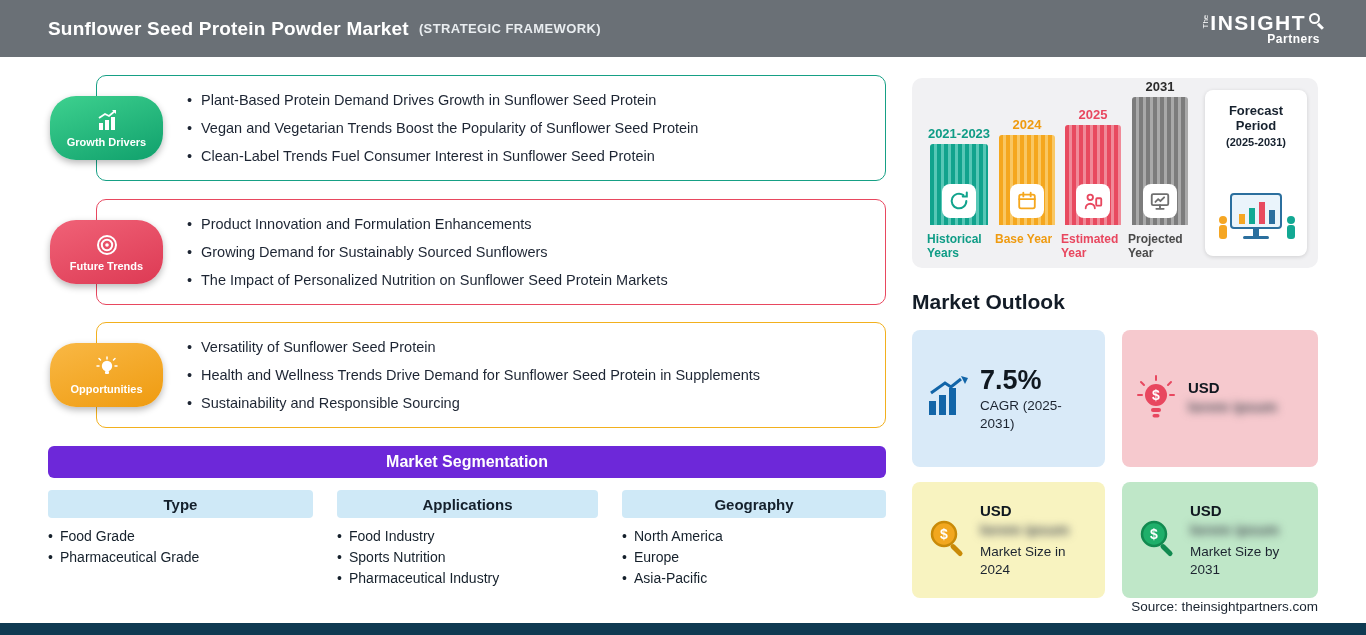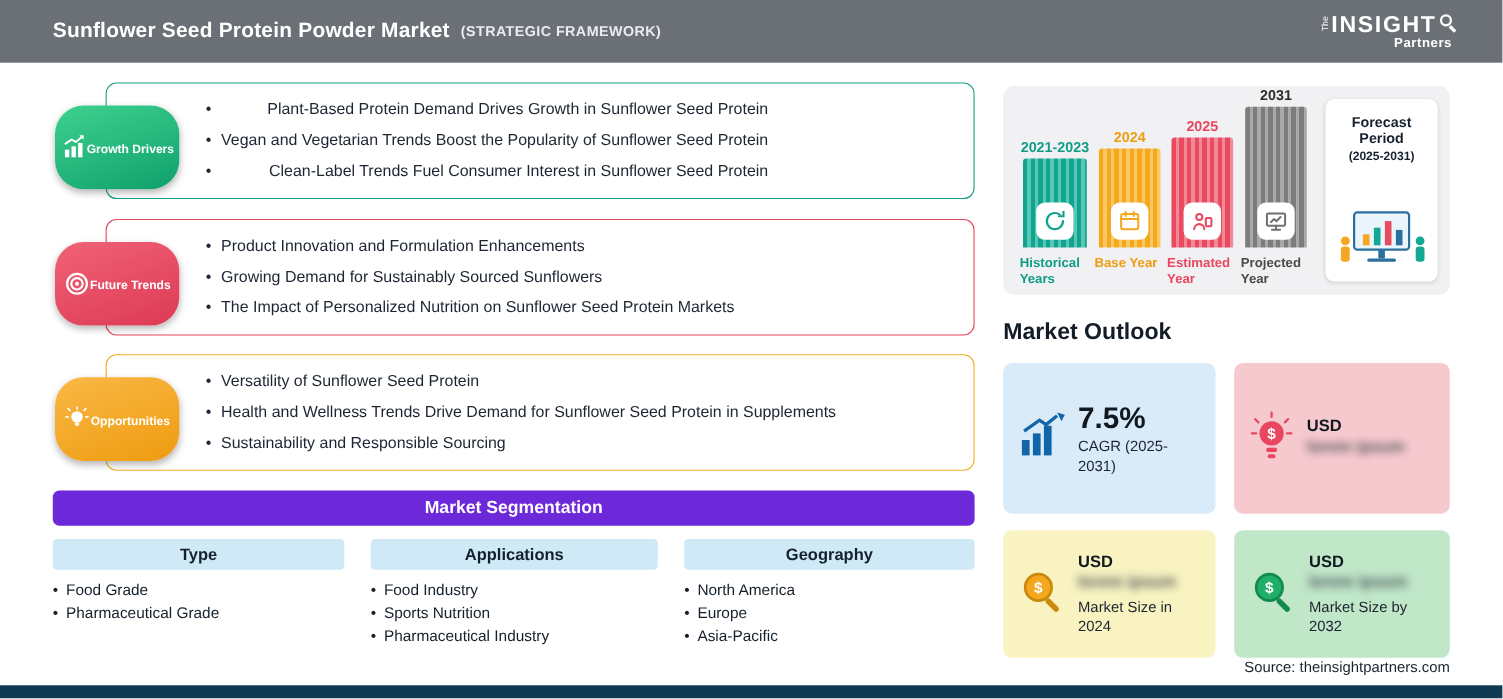--- a/index.html
+++ b/index.html
@@ -16,29 +16,29 @@
   .logo-top { display:flex; align-items:center; justify-content:flex-end; }
   .logo-the { font-size:8px; transform:rotate(-90deg); width:10px; }
   .logo-insight { font-size:21px; font-weight:bold; letter-spacing:1.5px; }
   .logo-mag { width:11px; height:11px; border:2.5px solid #fff; border-radius:50%; position:relative; margin-left:3px; margin-top:-10px; display:inline-block; }
   .logo-mag::after { content:""; position:absolute; width:2.5px; height:7px; background:#fff; left:8px; top:8px; transform:rotate(-45deg); }
   .logo-partners { font-size:12px; font-weight:bold; margin-top:-3px; letter-spacing:.5px; }
 
   
   .sec-box { position:absolute; left:96px; width:790px; height:106px; border-radius:10px; background:#fff;
              display:flex; align-items:center; padding-left:90px; }
-  .sec-green { top:75px;  border:1.6px solid #16a085;text-align:right; }
+  .sec-green { top:75px;  border:1.6px solid #16a085; }
   .sec-red   { top:199px; border:1.6px solid #e8475f; }
   .sec-amber { top:322px; border:1.6px solid #f2b01e; }
   .sec-list { list-style:none; display:flex; flex-direction:column; gap:10px; }
   .sec-list li { font-size:14.5px; color:#1d2533; position:relative; padding-left:14px; line-height:18px; }
   .sec-list li::before { content:"•"; position:absolute; left:0; top:0; color:#1d2533; }
 
-  .badge { position:absolute; left:50px; width:113px; height:76px; border-radius:26px;
-           display:flex; flex-direction:row; align-items:center; justify-content:center;
+  .badge { position:absolute; left:50px; width:113px; height:64px; border-radius:26px;
+           display:flex; flex-direction:column; align-items:center; justify-content:center;
            color:#fff; box-shadow:0 3px 7px rgba(0,0,0,.28); z-index:2; }
   .badge-green { top:96px;  background:linear-gradient(160deg,#3ed18f 0%,#10a06c 100%); }
   .badge-red   { top:220px; background:linear-gradient(160deg,#f06277 0%,#dd3a54 100%); }
   .badge-amber { top:343px; background:linear-gradient(160deg,#f9b845 0%,#ef9b10 100%); }
   .badge-icon { height:24px; display:flex; align-items:center; justify-content:center; }
   .badge-label { font-size:11px; font-weight:bold; margin-top:3px; white-space:nowrap; }
 
   
   .seg-bar { position:absolute; left:48px; top:446px; width:838px; height:32px; background:#6d28d9;
              border-radius:6px; color:#fff; font-weight:bold; font-size:16px;
@@ -327,20 +327,20 @@
       <svg width="44" height="44" viewBox="0 0 44 44">
           <circle cx="19" cy="18" r="12" fill="#1faf6a"></circle>
           <circle cx="19" cy="18" r="12" fill="none" stroke="#128a50" stroke-width="2.5"></circle>
           <text x="19" y="23" font-size="14" font-weight="bold" fill="#ffffff" text-anchor="middle">$</text>
           <rect x="28" y="27" width="15" height="5" rx="2.5" transform="rotate(45 28 27)" fill="#128a50"></rect>
         </svg>
     </span>
     <div class="card-col">
       <div class="card-currency">USD</div>
       <div class="card-blur">lorem ipsum</div>
-      <div class="card-label">Market Size by 2032</div>
+      <div class="card-label">Market Size by 2031</div>
     </div>
   </div>
 
   <div class="source">Source: theinsightpartners.com</div>
   <div class="bottom-bar"></div>
 
 </div>
 
 </body></html>

